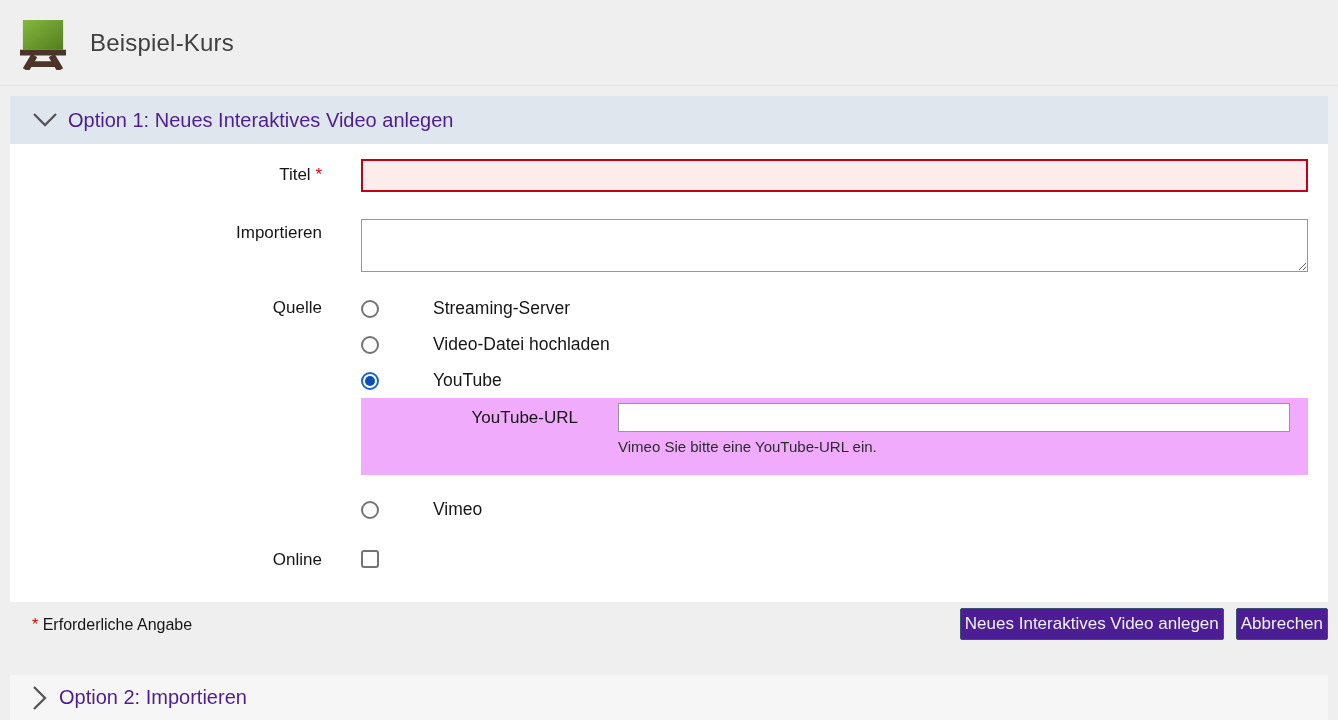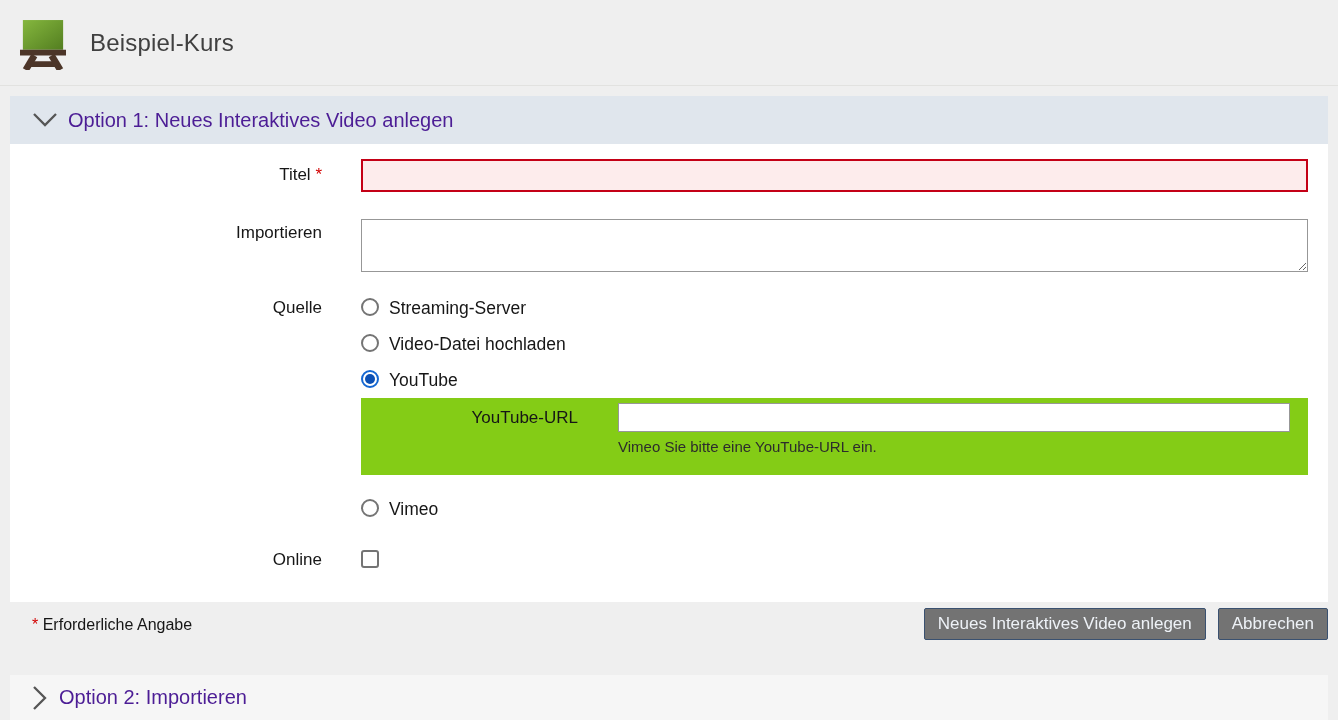--- a/index.html
+++ b/index.html
@@ -80,21 +80,21 @@
   .desc-textarea {
     width: 100%; height: 53px;
     border: 1px solid #979797;
     background: #fff;
     resize: vertical;
     font-family: inherit; font-size: 17px; padding: 4px 8px;
     display: block;
   }
 
   
-  .radio-row { display: flex; margin-bottom: 15px; cursor: pointer; }
+  .radio-row { display: flex; align-items: center; margin-bottom: 15px; cursor: pointer; gap: 44px; }
   .radio-row:last-child { margin-bottom: 0; }
   .radio {
     width: 18px; height: 18px;
     border: 2px solid #747474; border-radius: 50%;
     background: #fff; flex: 0 0 auto;
     position: relative;
   }
   .radio.checked { border-color: #1467d2; }
   .radio.checked::after {
     content: ""; position: absolute; inset: 2px;
@@ -102,21 +102,21 @@
   }
   .radio-label { margin-left: 10px; font-size: 17.5px; }
   .checkbox {
     width: 18px; height: 18px;
     border: 2px solid #747474; border-radius: 3px;
     background: #fff; display: inline-block;
   }
 
   
   .sub-panel {
-    background: #84cc16;
+    background: #f0abfc;
     margin: 7px 0 0 0;
     padding: 5px 0 20px 0;
   }
   .sub-row { display: flex; }
   .sub-label-col {
     flex: 0 0 257px;
     text-align: right; padding-right: 40px;
     font-size: 17px; padding-top: 5px;
   }
   .yt-input {
@@ -131,22 +131,22 @@
   .after-sub { margin-top: 24px; }
 
   
   .form-footer {
     margin: 6px 10px 0 10px;
     display: flex; justify-content: space-between; align-items: flex-start;
   }
   .required-note { padding: 8px 0 0 22px; font-size: 16px; }
   .btn-group { display: flex; gap: 12px; }
   .btn {
-    height: 32px; padding: 0 13px;
-    background: #737373; color: #eef2f7;
+    height: 32px; padding: 0 4px;
+    background: #4c1d95; color: #eef2f7;
     border: 1px solid #3a5170; border-radius: 2px;
     font-family: inherit; font-size: 17px;
     cursor: pointer;
   }
 
   .acc2 { margin-top: 35px; }
 </style>
 </head>
 <body>
 

